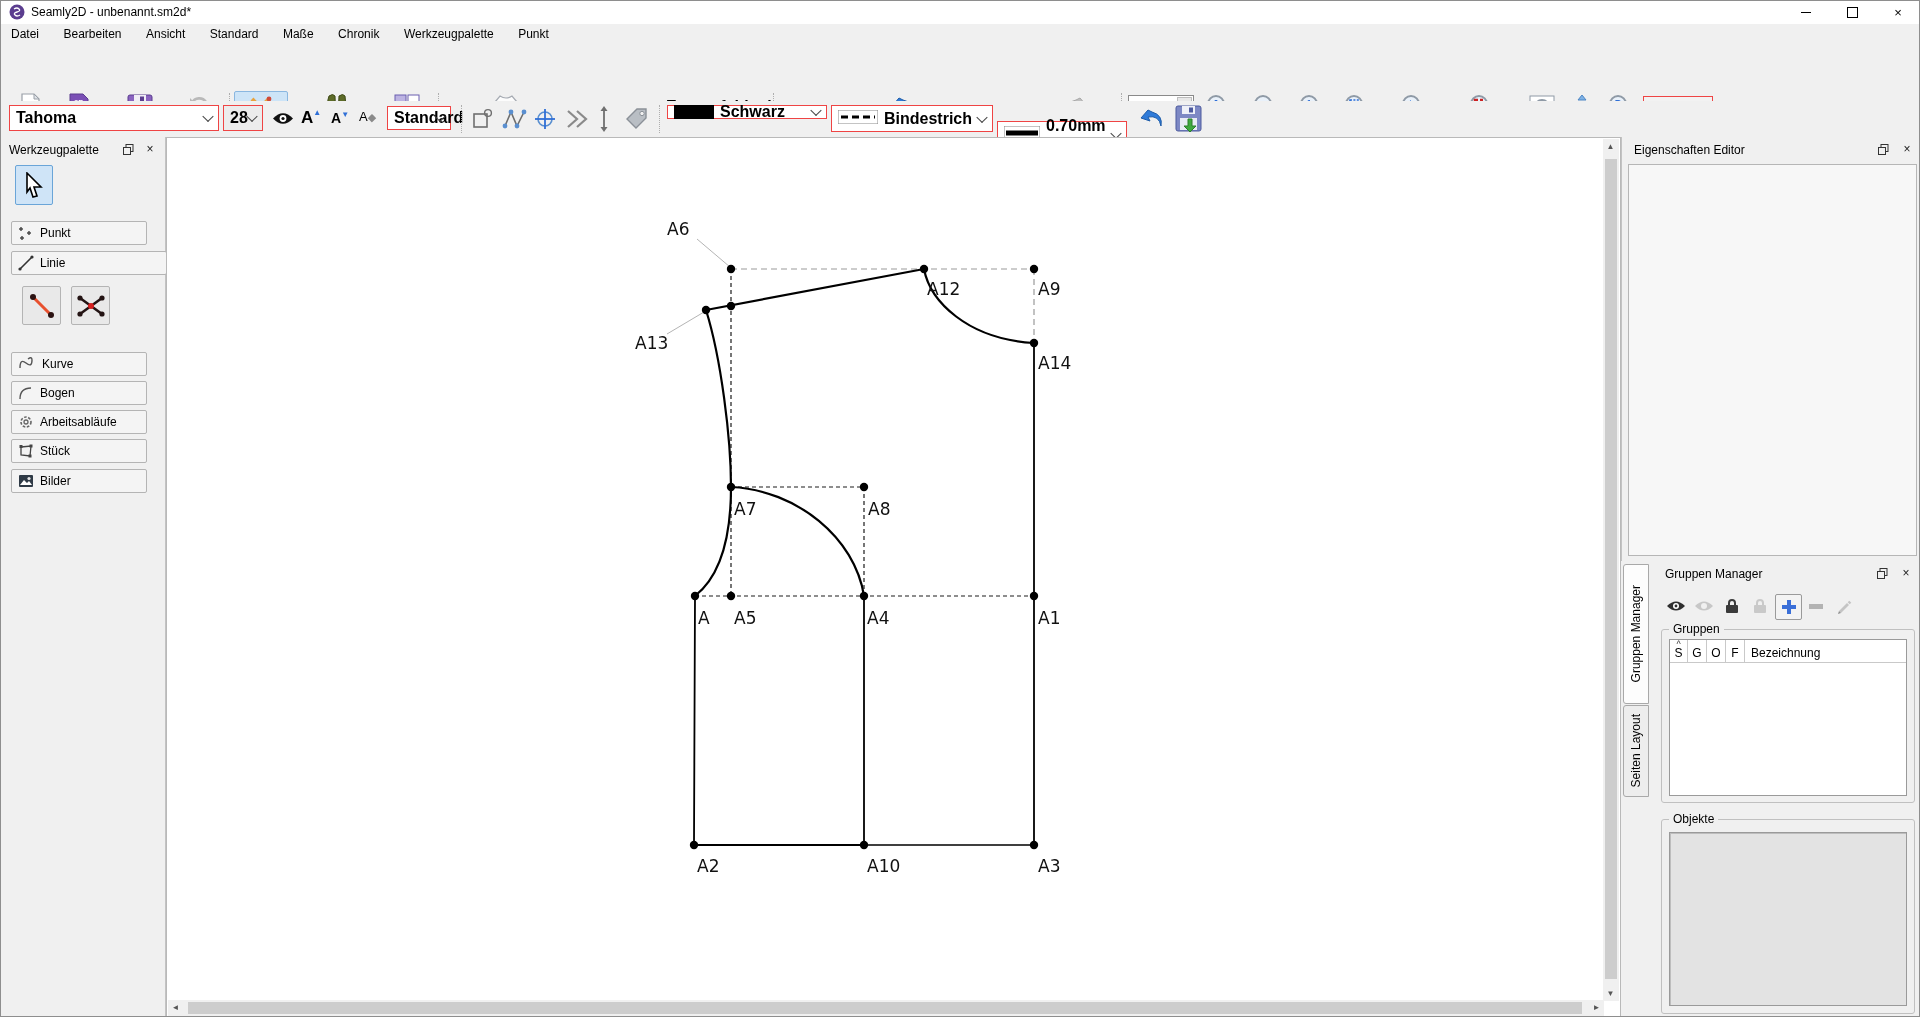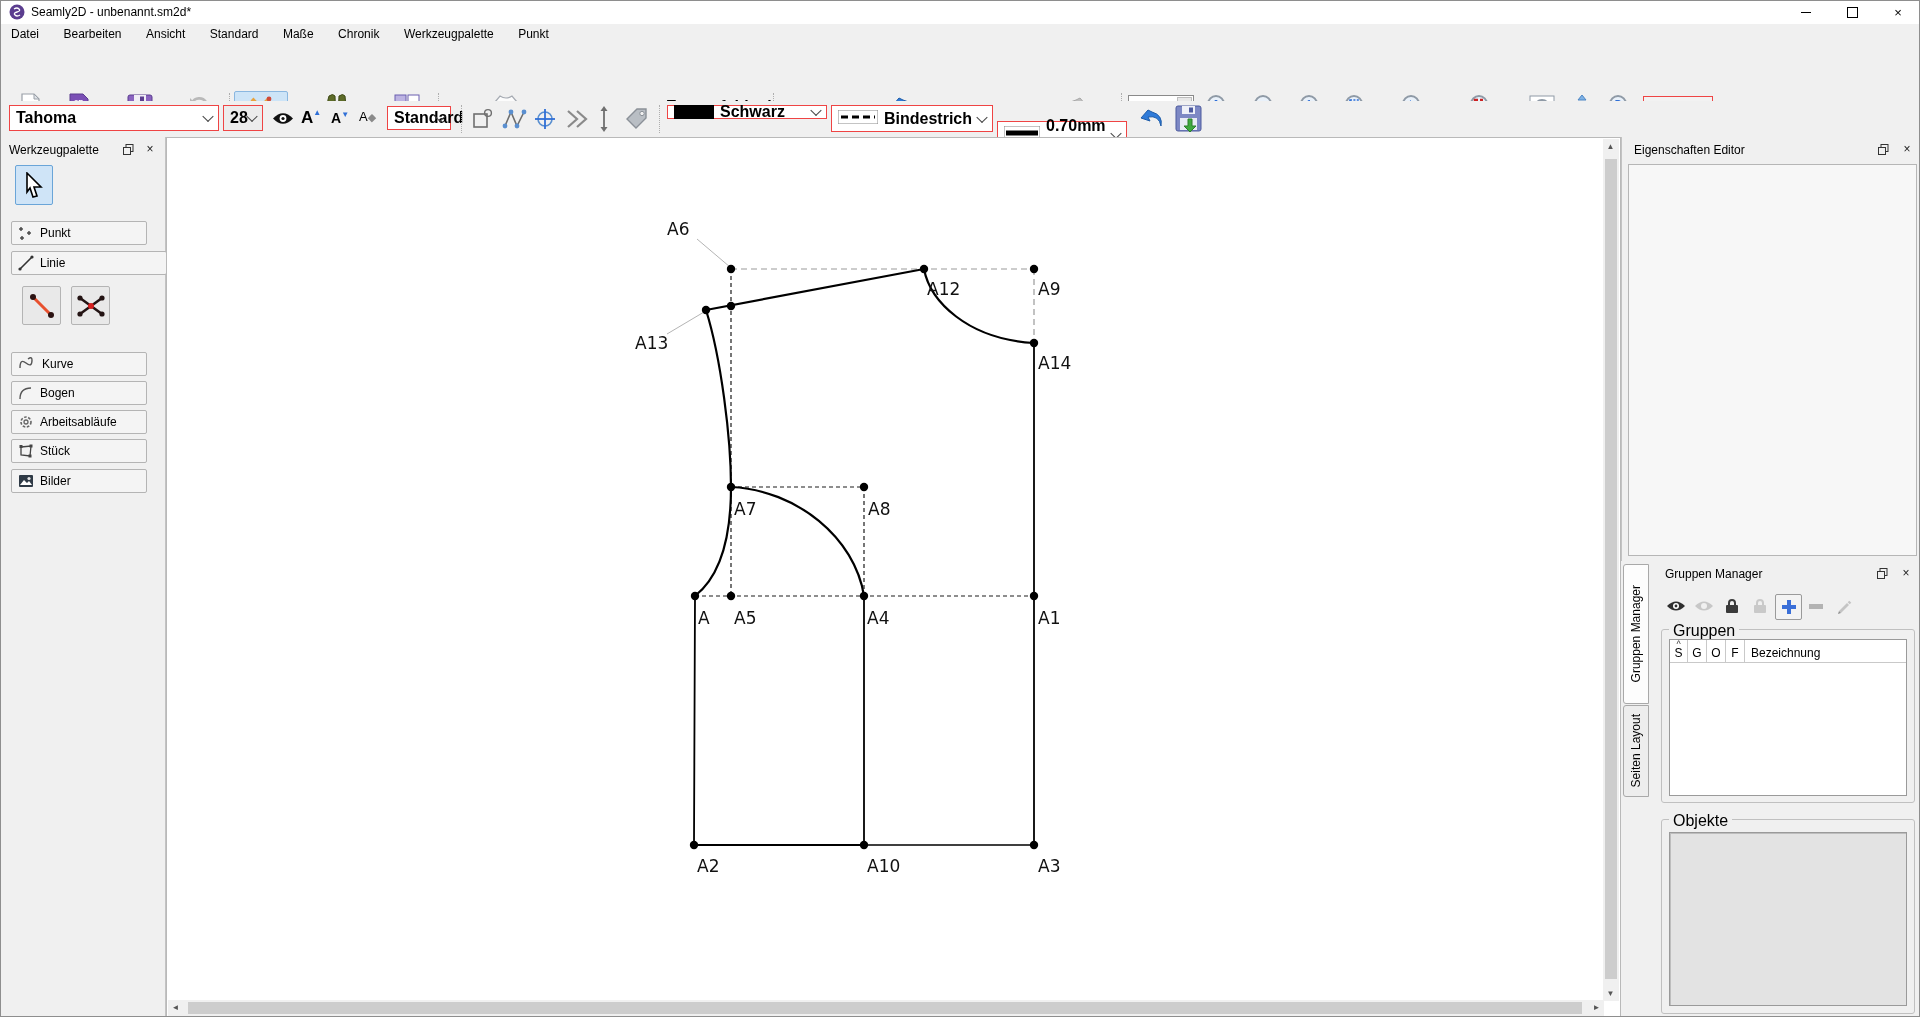--- a/index.html
+++ b/index.html
@@ -58,21 +58,21 @@
   #rprops{left:1620px;top:136px;width:300px;height:424px;background:#f0f0f0;border-left:1px solid #c3c3c3;box-sizing:border-box;text-align:center;}
   #rgroups{left:1652px;top:560px;width:268px;height:457px;background:#f0f0f0;box-sizing:border-box;}
   .propbox{position:absolute;background:#f7f7f7;border:1px solid #b6b6b6;}
   .vtab{position:absolute;width:24px;background:#fdfdfd;border:1px solid #a9a9a9;border-radius:3px 0 0 3px;
         display:flex;align-items:center;justify-content:center;font-size:12px;}
   .vtab span{writing-mode:vertical-rl;transform:rotate(180deg);white-space:nowrap;}
   .vtab.unsel{background:#ededed;}
   .gmbtn{position:absolute;width:25px;height:24px;display:flex;align-items:center;justify-content:center;}
   .gmbtn.framed{border:1px solid #9a9a9a;background:#f3f3f3;border-radius:2px;}
   .gbox{position:absolute;border:1px solid #c0c0c0;border-radius:3px;}
-  .gboxlabel{position:absolute;font-size:16px;background:#f0f0f0;padding:0 4px;}
+  .gboxlabel{position:absolute;font-size:12px;background:#f0f0f0;padding:0 4px;}
   .glist{position:absolute;background:#fff;border:1px solid #9a9a9a;}
   .ghead{display:flex;height:22px;border-bottom:1px solid #c9c9c9;font-size:12px;}
   .gcol{border-right:1px solid #c9c9c9;display:flex;align-items:flex-end;justify-content:center;padding-bottom:2px;box-sizing:border-box;position:relative;}
   .sortind{position:absolute;top:-1px;left:50%;transform:translateX(-50%);font-size:9px;color:#333;}
   .objlist{position:absolute;background:#e3e3e3;border:1px solid #9a9a9a;box-shadow:inset 1px 1px 0 #bdbdbd;}
   .swatch{display:inline-block;margin-right:6px;}
 </style>
 </head>
 <body>
 

